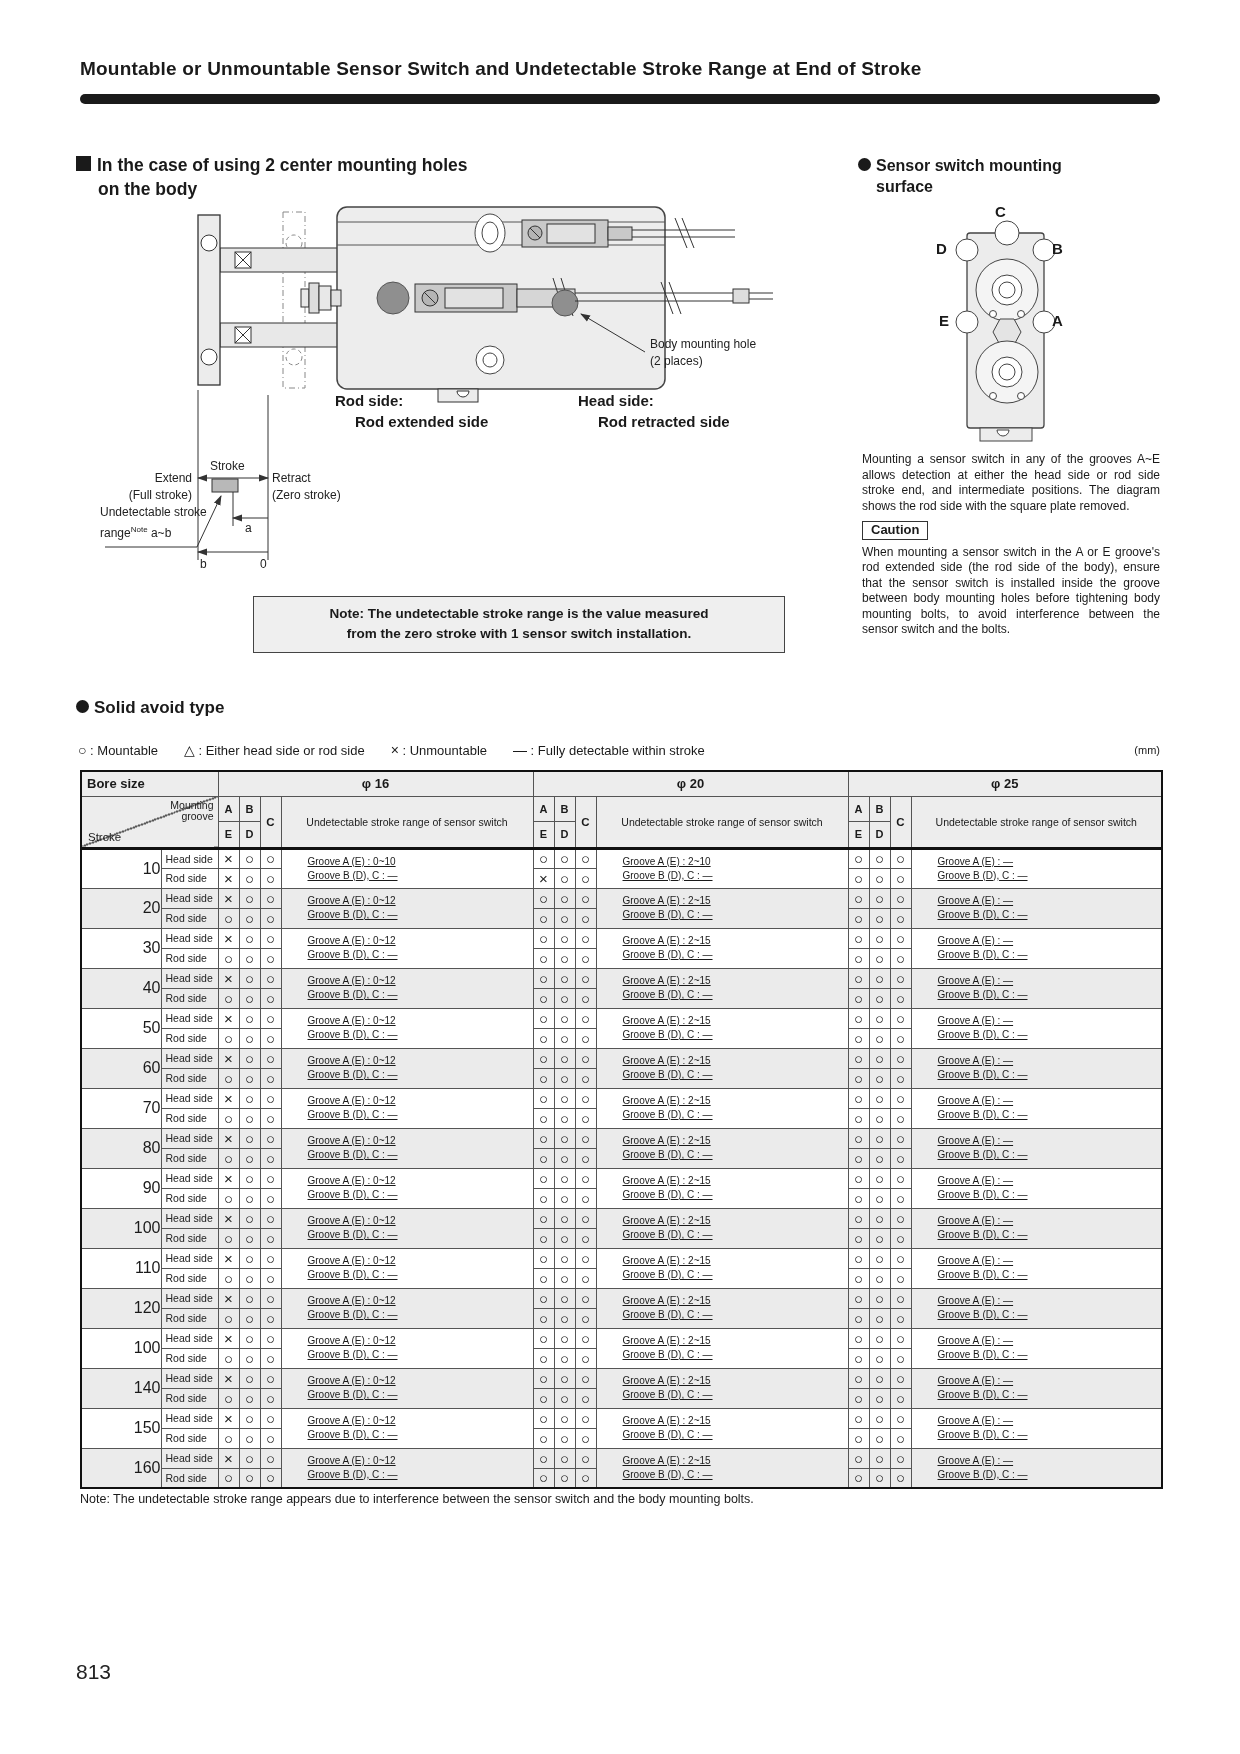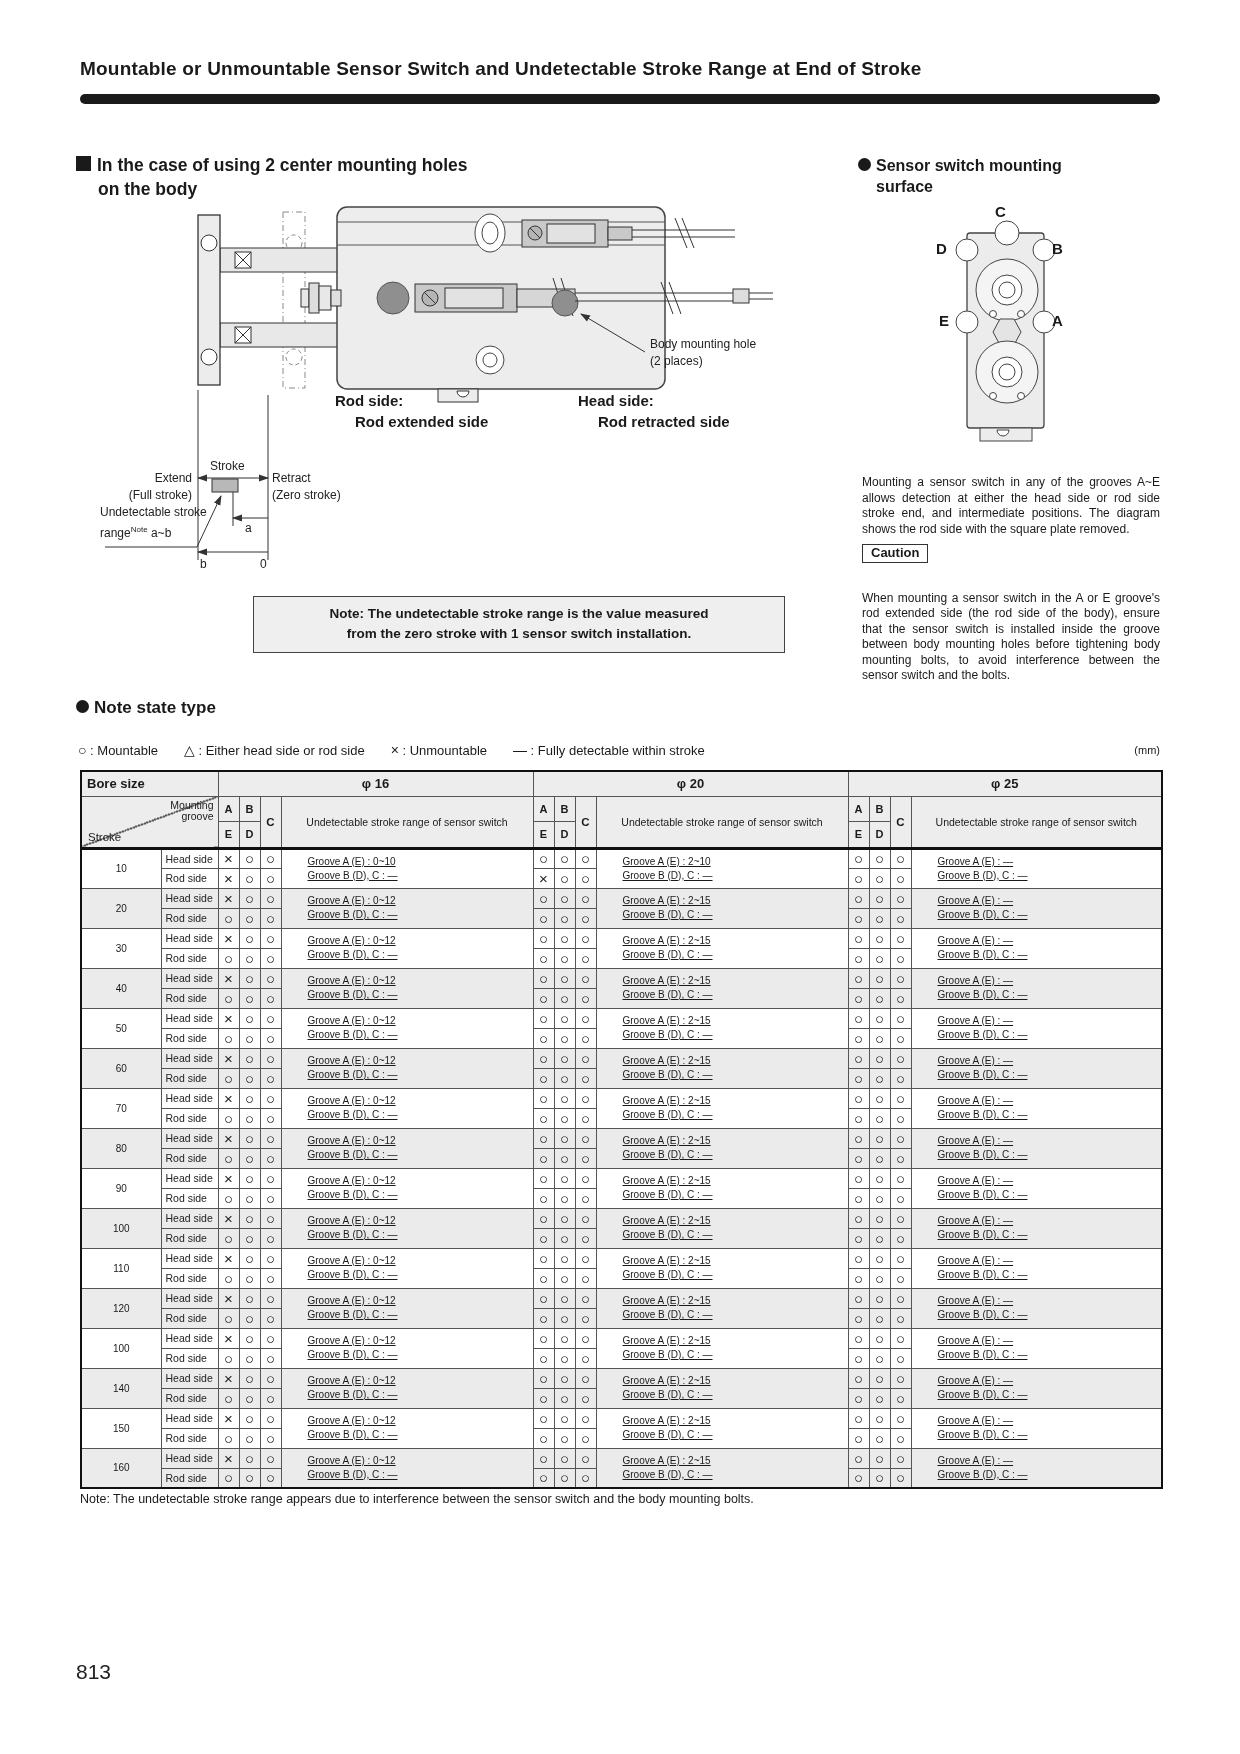--- a/index.html
+++ b/index.html
@@ -19,21 +19,21 @@
   .left-head { left:76px; top:153px; font-size:17.5px; }
   .right-head { left:858px; top:155px; font-size:16px; line-height:21px; }
   .bullet-sq { display:inline-block; width:15px; height:15px; background:#1a1a1a; margin-right:6px; }
   .bullet-ci { display:inline-block; width:13px; height:13px; background:#1a1a1a; border-radius:50%; margin-right:5px; }
   .indent22 { padding-left:22px; }
   .indent18 { padding-left:18px; }
   .dlabel { font-size:12px; line-height:17px; color:#222; }
   .dlabel-bold { font-size:15px; font-weight:bold; line-height:21px; }
   .groove-letter { font-size:15px; font-weight:bold; }
   .right-text { left:862px; top:452px; width:298px; font-size:12px; line-height:15.5px; text-align:justify; }
-  .right-text p { margin-bottom:2px;margin-top:23px; }
+  .right-text p { margin-bottom:2px; }
   .caution-box {
     display:inline-block; border:1.5px solid #333; padding:0px 8px 1px 8px;
     font-size:13px; font-weight:bold; margin:5px 0 5px 0;
   }
   .note-box {
     left:253px; top:596px; width:532px; border:1.5px solid #444; background:#efefef;
     padding:7px 6px 8px 6px; text-align:center; font-size:13.5px; font-weight:bold; line-height:20px;
   }
   .solid-head { left:76px; top:698px; font-size:17px; font-weight:bold; }
   .legend { left:78px; top:742px; width:1082px; display:flex; align-items:center; font-size:13px; }
@@ -58,21 +58,21 @@
   td.diag .mg { position:absolute; top:3px; right:4px; width:58px; text-align:right; font-size:10.5px; line-height:11.5px; }
   td.diag .st { position:absolute; bottom:4px; left:6px; font-size:11.5px; }
   td.g2 { padding:0; }
   td.g2 div { height:25px; line-height:25px; text-align:center; font-size:11px; font-weight:bold; }
   td.g2 div:first-child { border-bottom:1px solid #555; }
   td.gc { text-align:center; font-size:11.5px; font-weight:bold; }
   td.rh { text-align:center; font-size:10.5px; font-weight:normal; }
   thead tr.h2 td { border-bottom:3px solid #111; }
   tbody tr { height:20px; }
   tbody tr.shade td { background:#ebebeb; }
-  td.stroke-cell { text-align:center; font-size:10px; }
+  td.stroke-cell { text-align:right; font-size:16px; }
   td.side-cell { font-size:10.5px; padding-left:4px; white-space:nowrap; color:#222; }
   td.sym-cell { text-align:center; font-size:15px; line-height:1; padding:0; color:#222; }
   td.range-cell { font-size:10px; line-height:14px; padding-left:26px;text-decoration:underline; }
   .footnote { left:80px; top:1492px; font-size:12.5px; }
   .page-num { left:76px; top:1660px; font-size:21px; color:#222; }
   svg { position:absolute; }
   .rt-line2 { padding-left:20px; }
 </style>
 </head>
 <body>
@@ -232,21 +232,21 @@
     <div class="caution-box">Caution</div>
     <p>When mounting a sensor switch in the A or E groove's rod extended side (the rod side of the body), ensure that the sensor switch is installed inside the groove between body mounting holes before tightening body mounting bolts, to avoid interference between the sensor switch and the bolts.</p>
   </div>
 
   <div class="abs note-box">
     <div>Note: The undetectable stroke range is the value measured</div>
     <div>from the zero stroke with 1 sensor switch installation.</div>
   </div>
 
   <div class="abs solid-head">
-    <span class="bullet-ci"></span><span>Note state type</span>
+    <span class="bullet-ci"></span><span>Solid avoid type</span>
   </div>
 
   <div class="abs legend">
     <span class="legend-item"><span class="lg-sym">○</span><span>Mountable</span></span>
     <span class="legend-item"><span class="lg-sym">△</span><span>Either head side or rod side</span></span>
     <span class="legend-item"><span class="lg-sym">×</span><span>Unmountable</span></span>
     <span class="legend-item"><span class="lg-sym">—</span><span>Fully detectable within stroke</span></span>
     <span class="unit">(mm)</span>
   </div>
 

